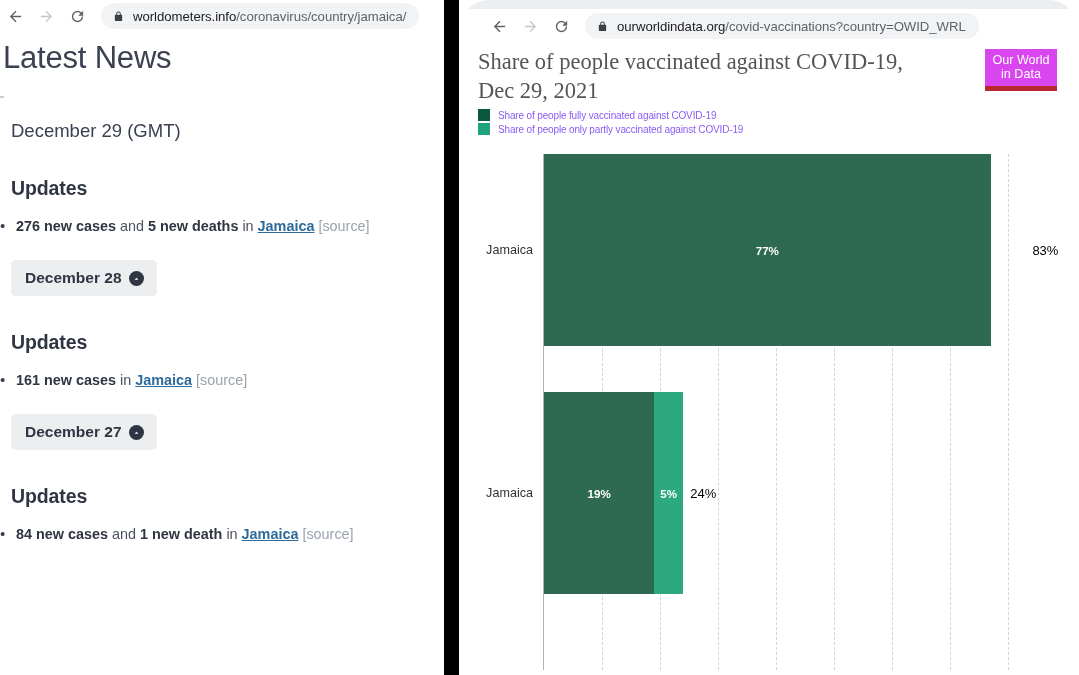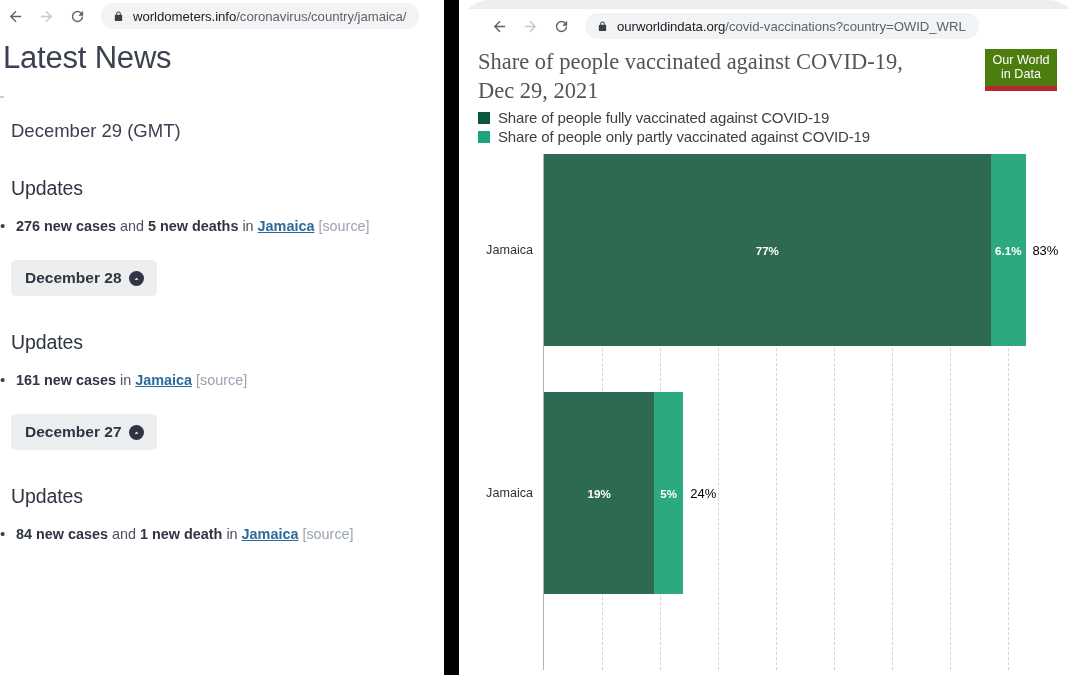--- a/index.html
+++ b/index.html
@@ -46,21 +46,21 @@
   .l-content { position: absolute; left: 0; top: 32px; width: 444px; }
   .page-title {
     font-size: 31px; font-weight: 400; color: #3b4151;
     padding-left: 3px; margin-top: 8px; letter-spacing: -0.2px;
   }
   .date-head {
     font-size: 18.5px; color: #3b4151; padding-left: 11px;
     margin-top: 44px; font-weight: 400;
   }
   .updates-head {
-    font-size: 19.5px; font-weight: 400; color: #2f3542;
+    font-size: 19.5px; font-weight: 700; color: #2f3542;
     padding-left: 11px; margin-top: 35px; letter-spacing: -0.1px;
   }
   ul.update-list { list-style: none; padding-left: 16px; margin-top: 16px; }
   ul.update-list li { position: relative; font-size: 14.4px; color: #4a5160; line-height: 1.4; }
   ul.update-list li::before {
     content: "•"; position: absolute; left: -16px; top: -1px;
     color: #3b4151; font-size: 15px;
   }
   .b { font-weight: 700; color: #2f3542; }
   .lnk {
@@ -108,31 +108,31 @@
     display: flex; align-items: center;
   }
   .owid-body { position: absolute; left: 0; top: 43px; width: 620px; height: 632px; }
   .owid-title {
     position: absolute; left: 19px; top: 5px; width: 440px;
     font-family: "Liberation Serif", serif;
     font-size: 22.5px; line-height: 1.28; color: #555555; font-weight: 400;
   }
   .owid-logo {
     position: absolute; left: 526px; top: 6px; width: 72px; height: 42px;
-    background: #4d7c0f; border-bottom: 5px solid #b8292f;
+    background: #d946ef; border-bottom: 5px solid #b8292f;
     display: flex; flex-direction: column; align-items: center;
     justify-content: center; line-height: 1.06;
   }
   .owid-logo span {
     color: #ffffff; font-size: 12.6px; font-family: "Liberation Sans", sans-serif;
   }
   .legend { position: absolute; left: 19px; top: 66px; }
   .legend-row { display: flex; align-items: center; margin-bottom: 2px; }
   .sw { width: 12px; height: 12px; margin-right: 8px; flex: none; }
-  .legend-label { font-size: 15px; color: #404040; letter-spacing: -0.15px; }
+  .legend-label { font-size: 10px; color: #8b5cf6; letter-spacing: -0.15px; }
 
   
   #plot { position: absolute; left: 0; top: 107px; width: 620px; height: 525px; }
   .y-axis-line {
     position: absolute; left: 84px; top: 4px; width: 1px; height: 516px;
     background: #b3b3b3;
   }
   .gridline {
     position: absolute; top: 4px; width: 1px; height: 516px;
     border-left: 1px dashed #d4d4d4;
@@ -294,23 +294,20 @@
             <div class="gridline" style="left: 433px;"></div>
             <div class="gridline" style="left: 491px;"></div>
             <div class="gridline" style="left: 549px;"></div>
           </div>
         <div id="bars">
             <div class="catlabel" style="top: 100px; right: 546px;">Jamaica</div>
             <div class="bar-row" style="top: 4px; height: 192px; width: 493px;">
               <div class="seg" style="left: 0px; width: 446.6px; background: rgb(45, 106, 81);">
                 <span class="seg-label">77%</span>
               </div>
-              <div class="seg" style="left: 446.6px; width: 35.38px; background: rgb(45, 169, 127);">
-                <span class="seg-label">6.1%</span>
-              </div>
             </div>
             <div class="total-label" style="left: 573.4px; top: 100px;">83%</div>
             <div class="catlabel" style="top: 343px; right: 546px;">Jamaica</div>
             <div class="bar-row" style="top: 242px; height: 202px; width: 164px;">
               <div class="seg" style="left: 0px; width: 110.2px; background: rgb(45, 106, 81);">
                 <span class="seg-label">19%</span>
               </div>
               <div class="seg" style="left: 110.2px; width: 29px; background: rgb(45, 169, 127);">
                 <span class="seg-label">5%</span>
               </div>

